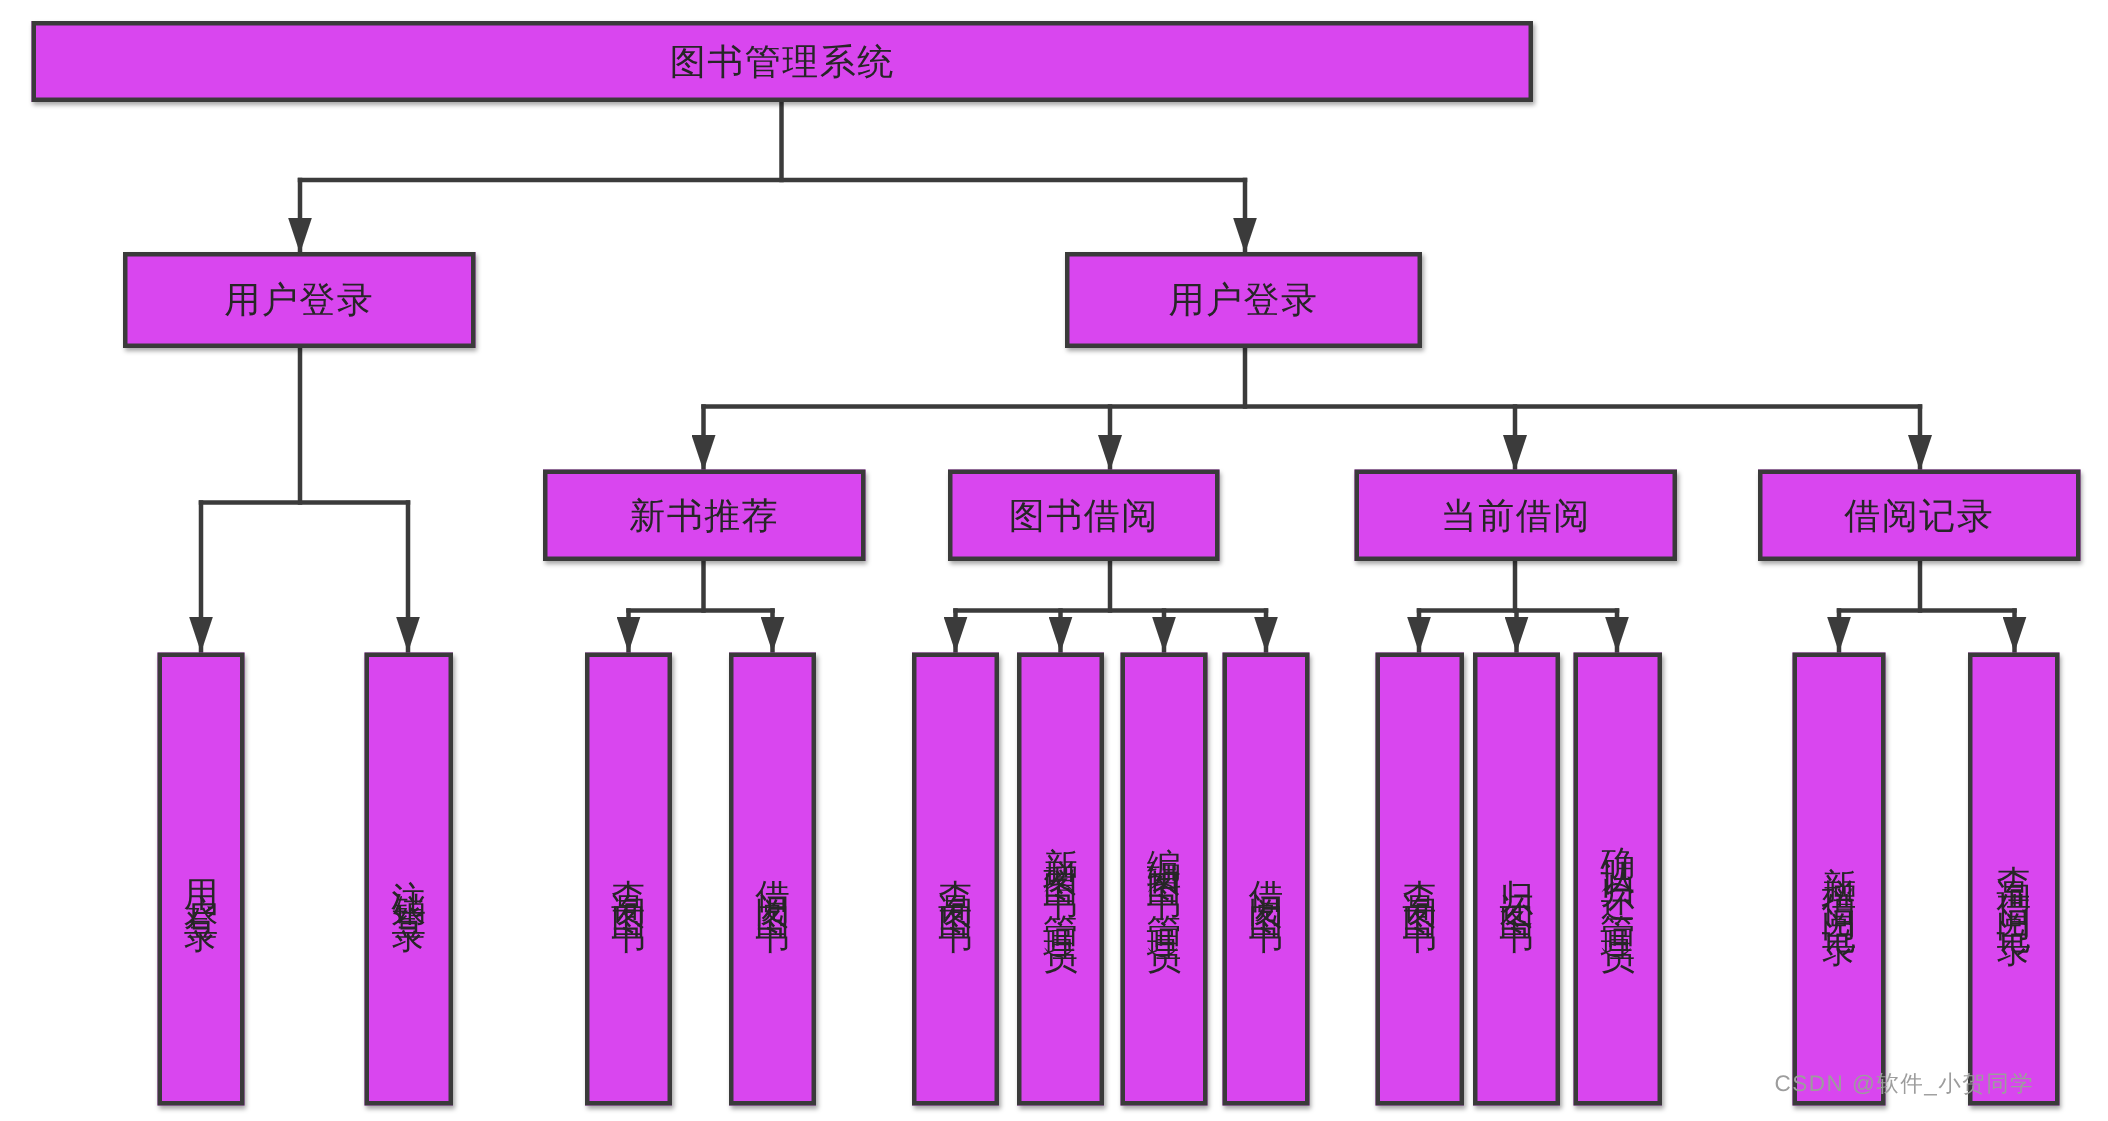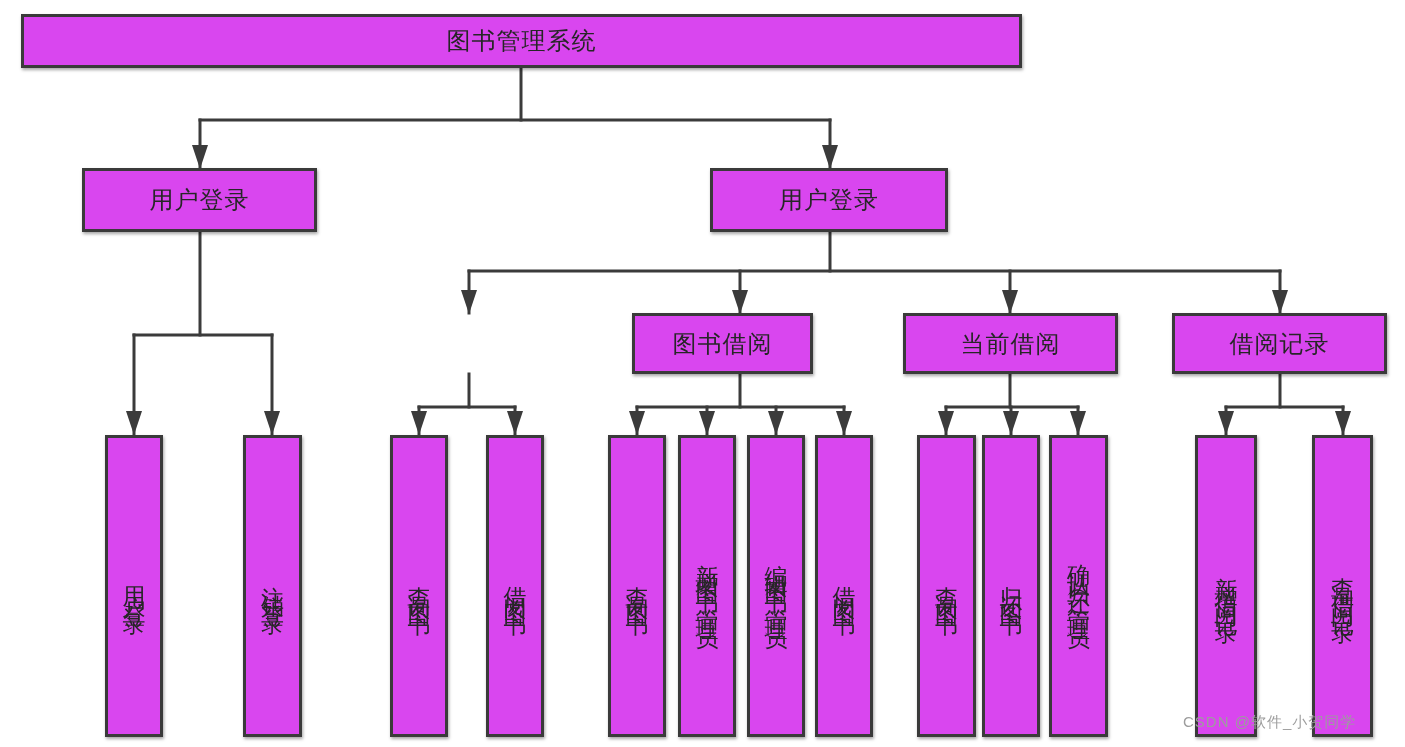--- a/index.html
+++ b/index.html
@@ -115,20 +115,21 @@
       <path class="cline" d="M1226,407 V434" marker-end="url(#arw)"></path>
       <path class="cline" d="M1343,407 V434" marker-end="url(#arw)"></path>
     </g>
   </svg>
 
   <div class="node" style="left:21px;top:14px;width:1001px;height:54px;">图书管理系统</div>
 
   <div class="node" style="left:82px;top:168px;width:235px;height:64px;">用户登录</div>
   <div class="node" style="left:710px;top:168px;width:238px;height:64px;">用户登录</div>
 
+  <div class="node" style="left:362px;top:313px;width:215px;height:61px;">新书推荐</div>
   <div class="node" style="left:632px;top:313px;width:181px;height:61px;">图书借阅</div>
   <div class="node" style="left:903px;top:313px;width:215px;height:61px;">当前借阅</div>
   <div class="node" style="left:1172px;top:313px;width:215px;height:61px;">借阅记录</div>
 
   <div class="node leaf" style="left:105px;top:435px;width:58px;height:302px;">用户登录</div>
   <div class="node leaf" style="left:243px;top:435px;width:59px;height:302px;">注销登录</div>
 
   <div class="node leaf" style="left:390px;top:435px;width:58px;height:302px;">查询图书</div>
   <div class="node leaf" style="left:486px;top:435px;width:58px;height:302px;">借阅图书</div>
 

